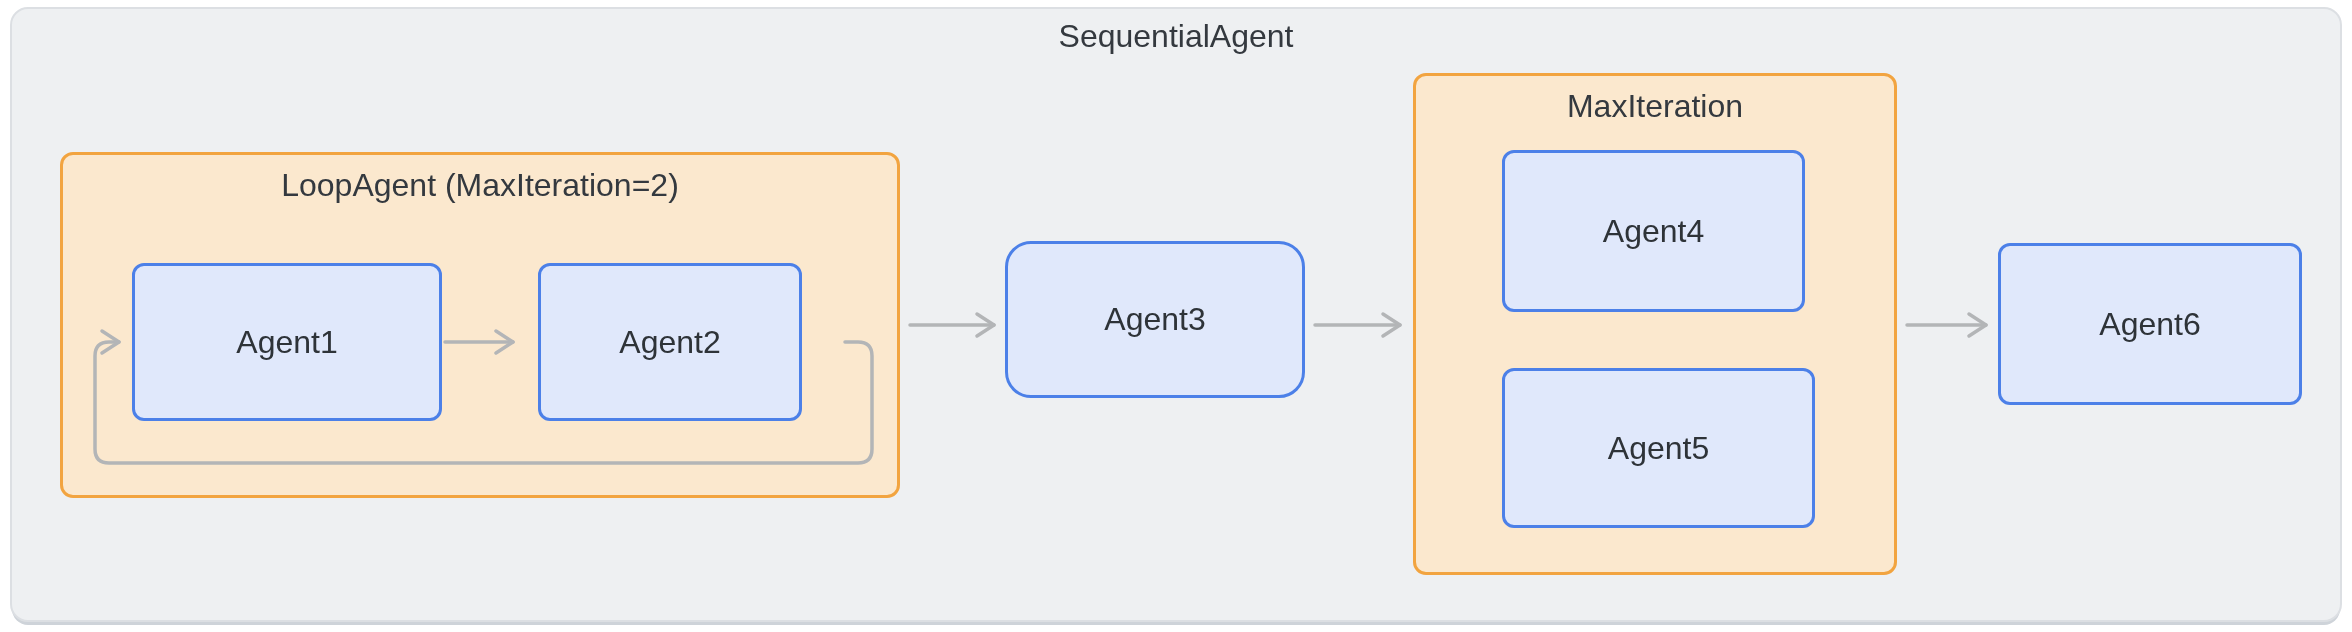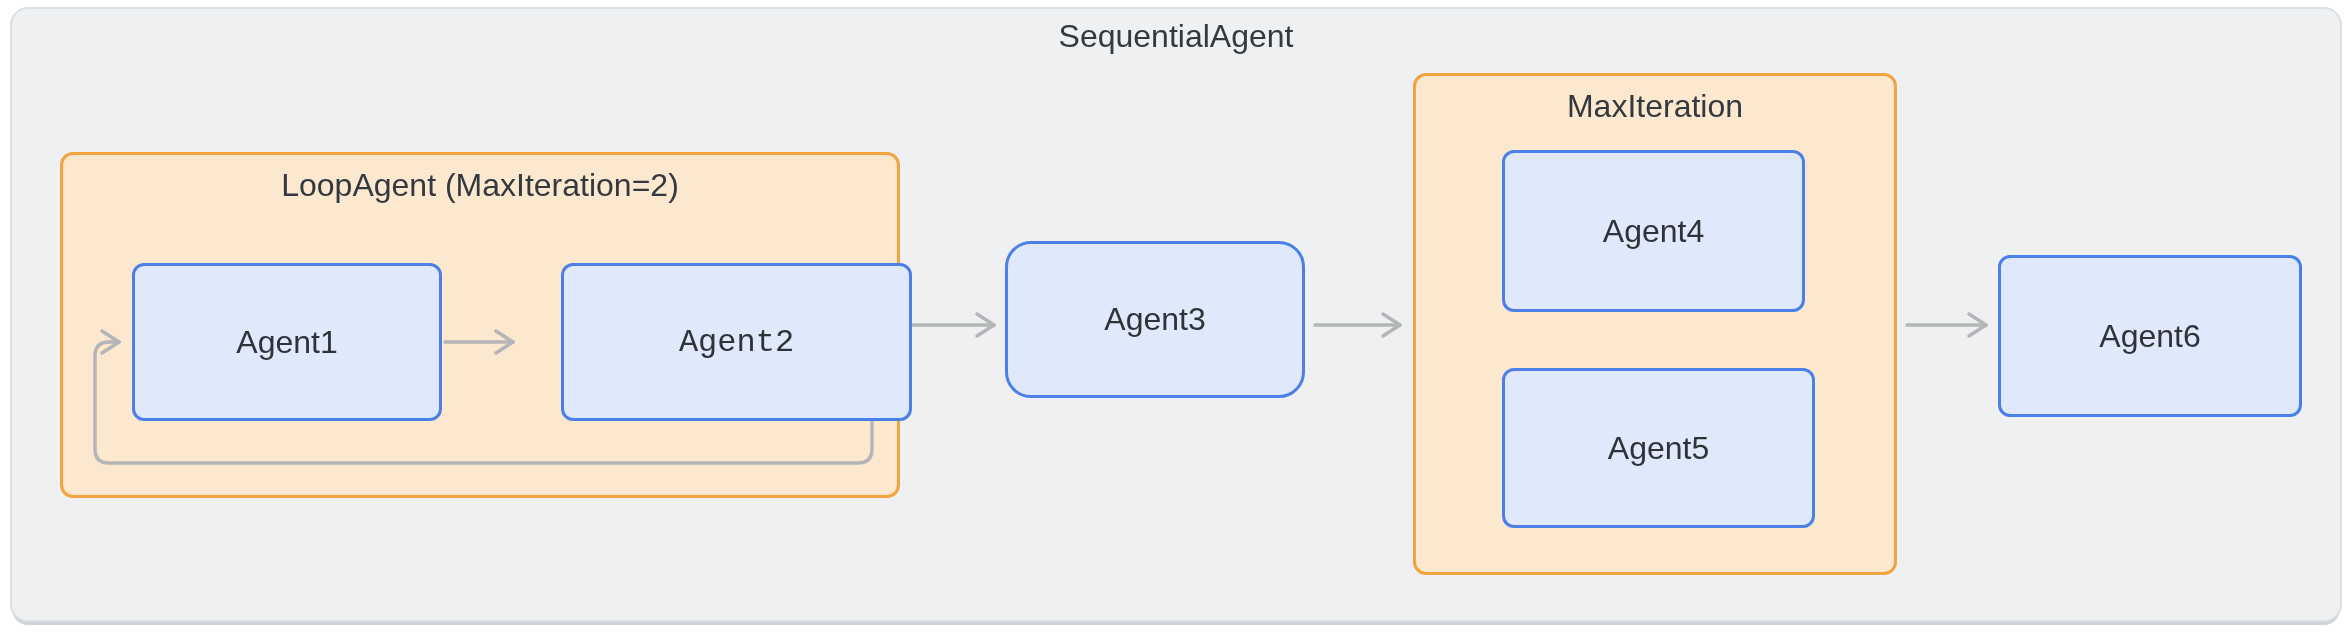--- a/index.html
+++ b/index.html
@@ -52,25 +52,25 @@
   .node{
     position:absolute;box-sizing:border-box;
     background:var(--blue-fill);
     border:3.5px solid var(--blue-border);
     border-radius:12px;
     display:flex;align-items:center;justify-content:center;
     font-size:32px;color:var(--text);
     z-index:3;
   }
   .node-agent1{left:132px;top:263px;width:310px;height:158px;}
-  .node-agent2{left:561px;top:263px;width:351px;height:158px;font-family:Liberation Mono, monospace;}
+  .node-agent2{left:538px;top:263px;width:264px;height:158px;}
   .node-agent3{left:1005px;top:241px;width:300px;height:157px;border-radius:26px;}
   .node-agent4{left:1502px;top:150px;width:303px;height:162px;}
   .node-agent5{left:1502px;top:368px;width:313px;height:160px;}
-  .node-agent6{left:1998px;top:243px;width:304px;height:162px;margin-top:12px;}
+  .node-agent6{left:1998px;top:243px;width:304px;height:162px;}
   .edges{
     position:absolute;left:0;top:0;width:2352px;height:632px;
     z-index:2;pointer-events:none;
   }
   .edge{
     fill:none;
     stroke:var(--arrow);
     stroke-width:3.5px;
     stroke-linecap:round;
   }

